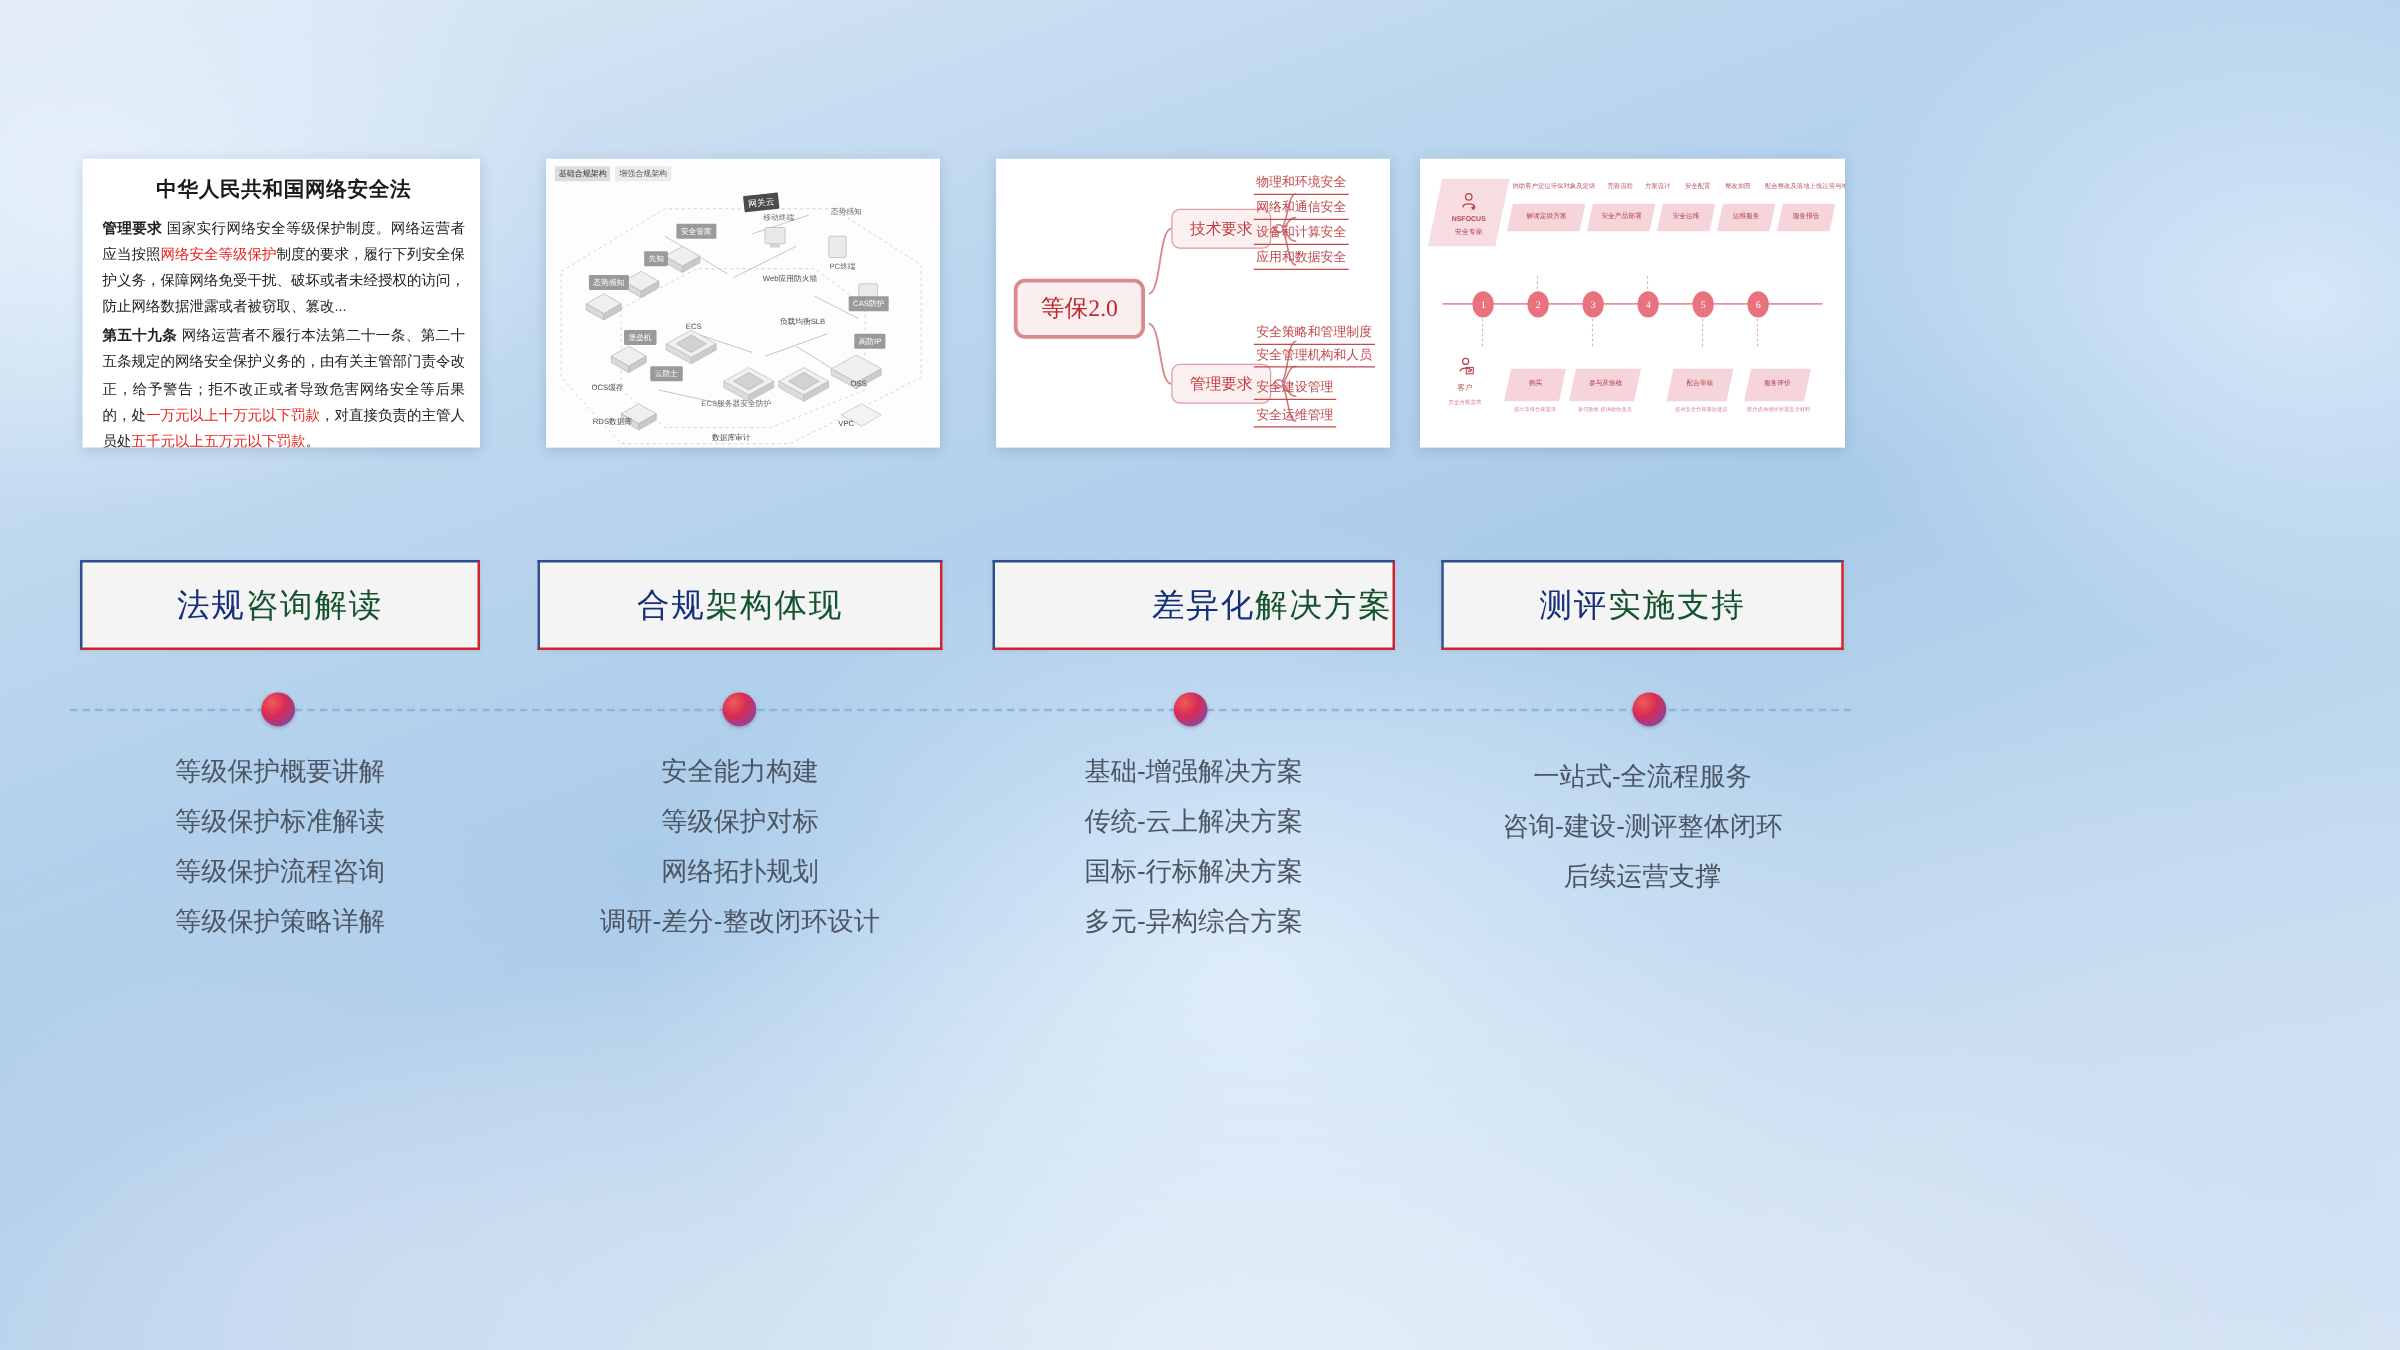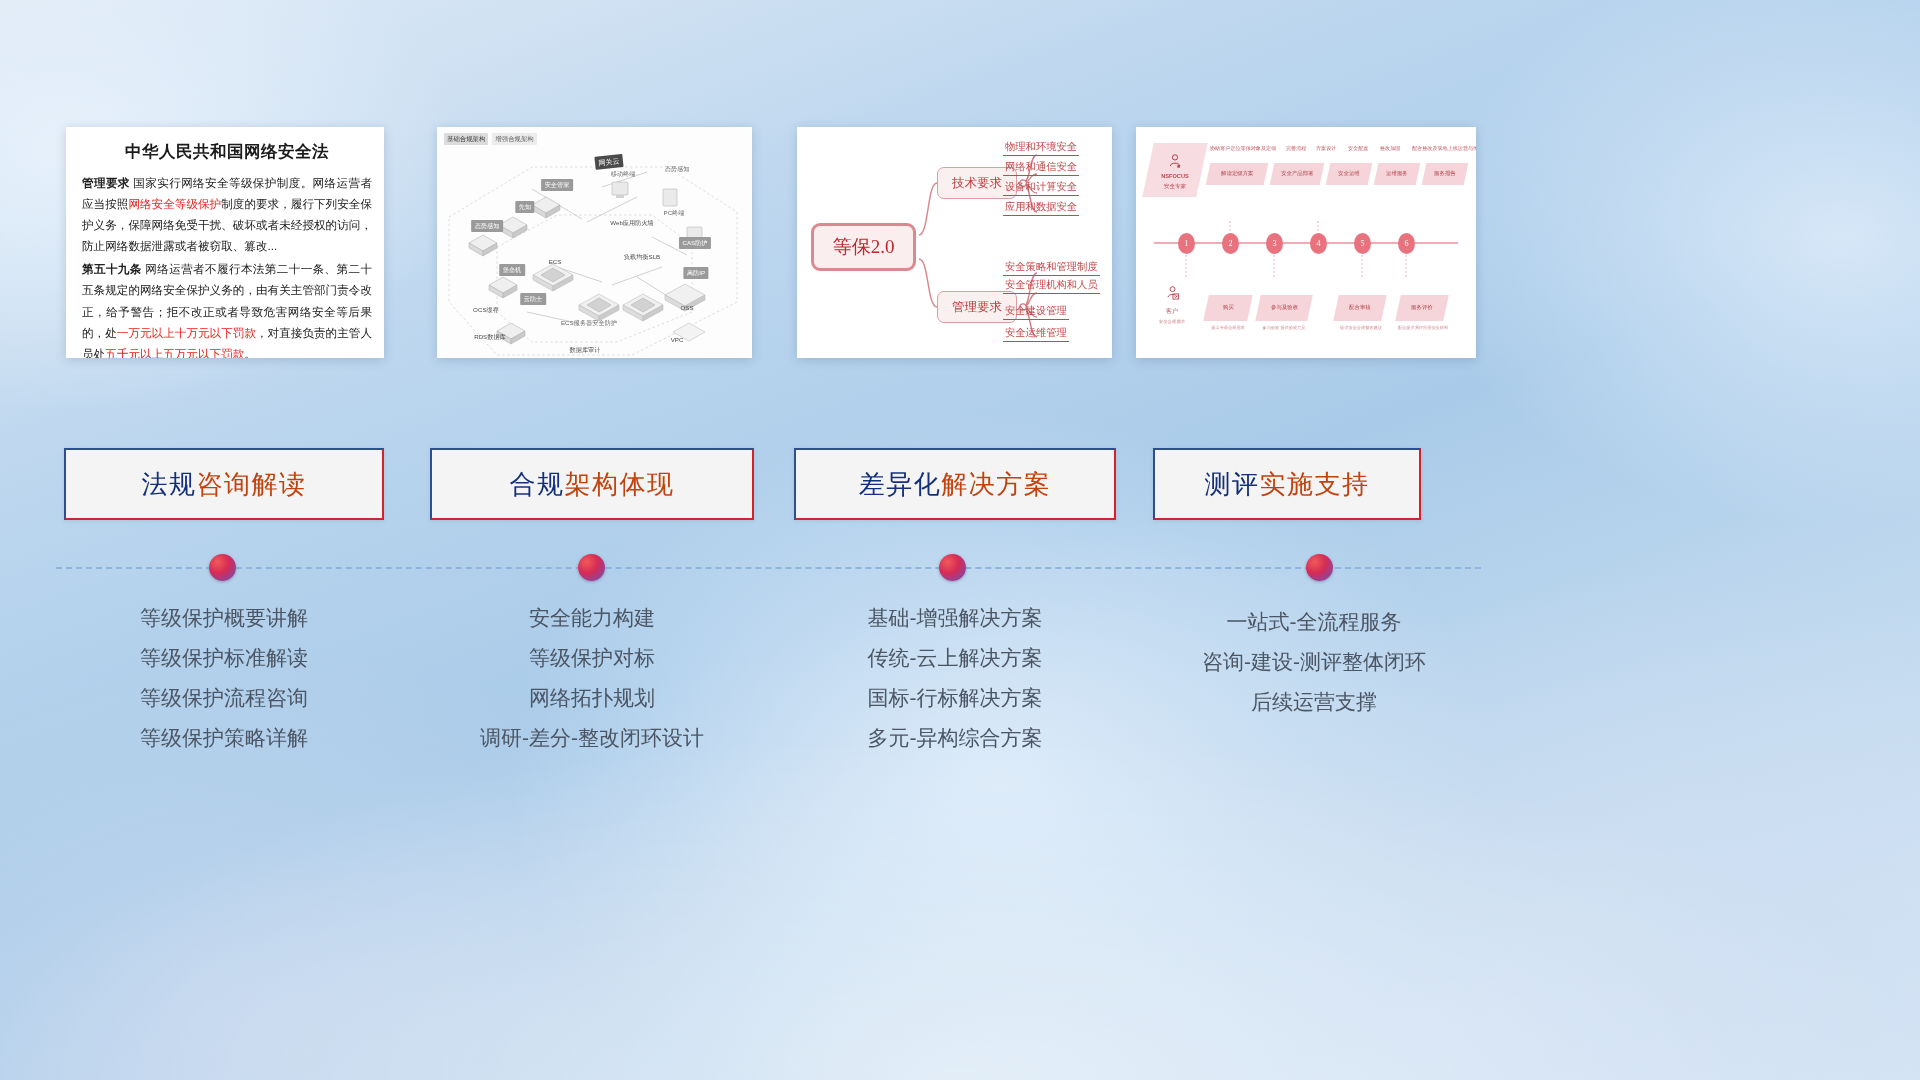--- a/index.html
+++ b/index.html
@@ -112,25 +112,25 @@
   .titlebox{
     position:absolute; top:448px; height:72px;
     background:#f4f4f4;
     border-top:2px solid #2d4f8e; border-left:2px solid #2d4f8e;
     border-bottom:2px solid #d2232a; border-right:2px solid #d2232a;
     display:flex; align-items:center; justify-content:center;
     box-shadow:0 1px 4px rgba(40,70,110,.12);
   }
   .titlebox .t{ font-size:26px; letter-spacing:1.5px; font-weight:500; white-space:nowrap; }
   .titlebox .t .b{ color:#15307a; }
-  .titlebox .t .r{ color:#c2410c; }
+  .titlebox .t .r{ color:#14532d; }
   .tb1{ left:64px;   width:320px; }
   .tb2{ left:430px;  width:324px; }
-  .tb3{ left:794px;  width:322px; }
-  .tb4{ left:1153px; width:268px; }
+  .tb3{ left:794px;  width:322px;justify-content:flex-end; }
+  .tb4{ left:1153px; width:322px; }
 
   
   .tl-line{
     position:absolute; left:56px; top:567px; width:1425px; height:0;
     border-top:2px dashed #8fb4dd;
   }
   .dot{
     position:absolute; top:554px; width:27px; height:27px; border-radius:50%;
     background:
       radial-gradient(circle at 32% 30%, #f05a5a 0%, #d62b55 42%, #9b3f8f 72%, #6a5bb5 100%);

